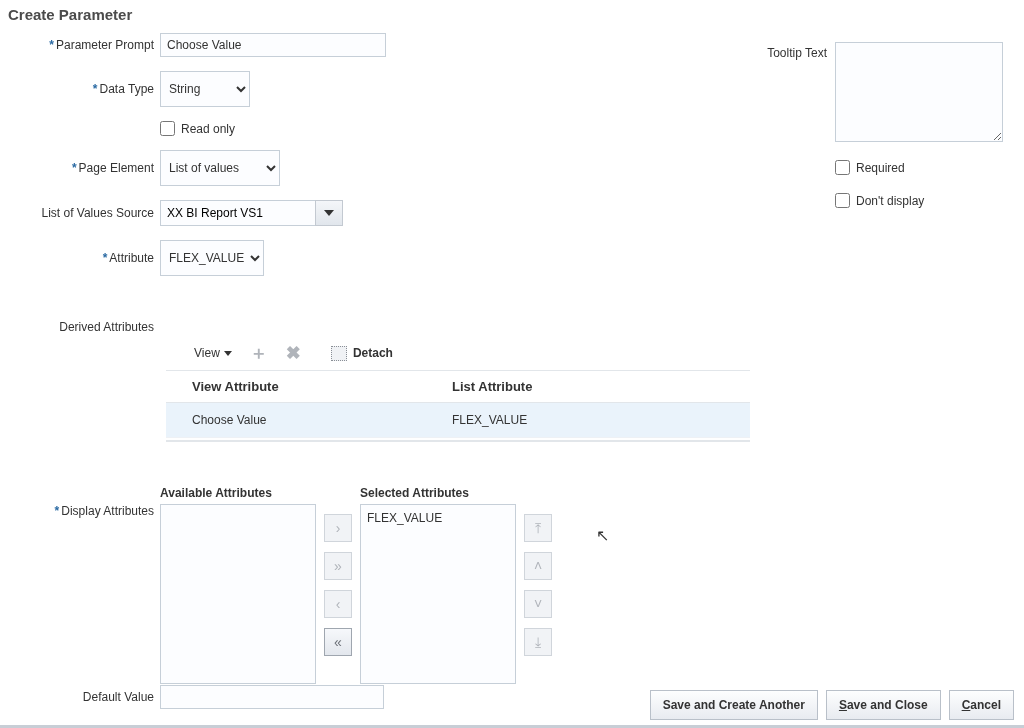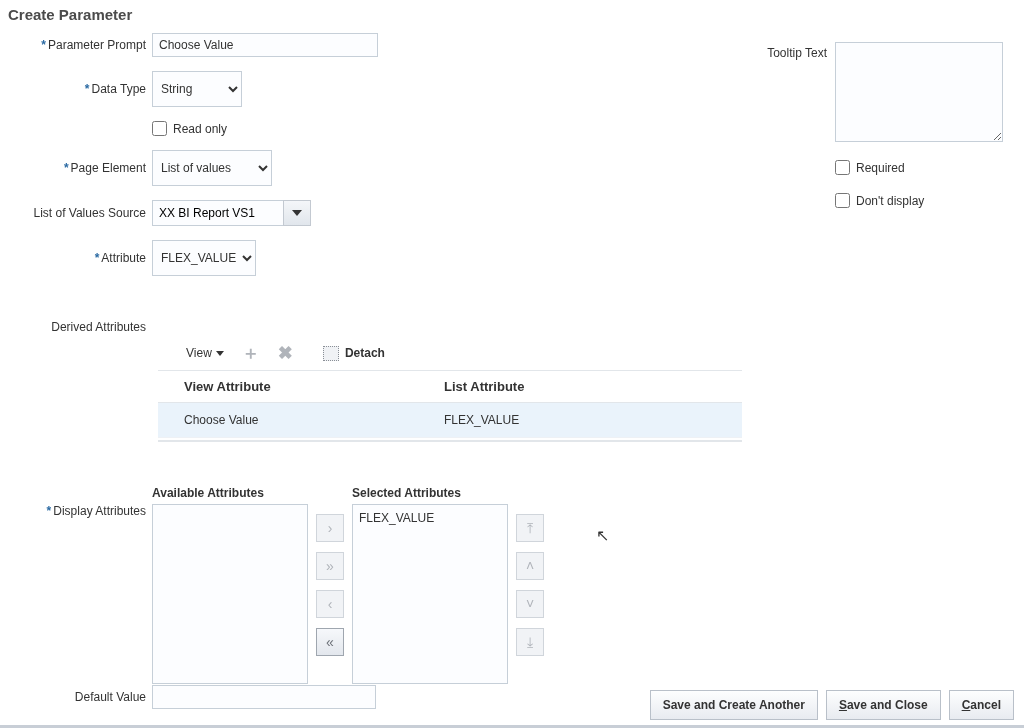--- a/index.html
+++ b/index.html
@@ -68,21 +68,21 @@
     display: inline-flex;
     align-items: stretch;
   }
   .combo-input {
     border: 1px solid #c6cfd8;
     border-right: none;
     background: #fcfdff;
     height: 26px;
     font-size: 12px;
     padding: 2px 6px;
-    width: 131px;
+    width: 155px;
   }
   .combo-btn {
     width: 28px;
     height: 26px;
     border: 1px solid #c3c9d1;
     background: linear-gradient(#f4f6f9, #e1e6ec);
     display: flex;
     align-items: center;
     justify-content: center;
     cursor: pointer;
@@ -261,21 +261,21 @@
     font-size: 16px;
     color: #333;
     pointer-events: none;
   }
 </style>
 </head>
 <body>
 
 <div class="page-title">Create Parameter</div>
 
-<div style="padding-left:0;">
+<div style="padding-left:8px;">
 
   <div class="form-row">
     <div class="label-col"><span class="required-star">*</span><span>Parameter Prompt</span></div>
     <input class="input-text" style="width: 226px;" type="text" value="Choose Value">
   </div>
 
   <div class="form-row">
     <div class="label-col"><span class="required-star">*</span><span>Data Type</span></div>
     <select class="select" style="width:90px">
       <option>String</option>

